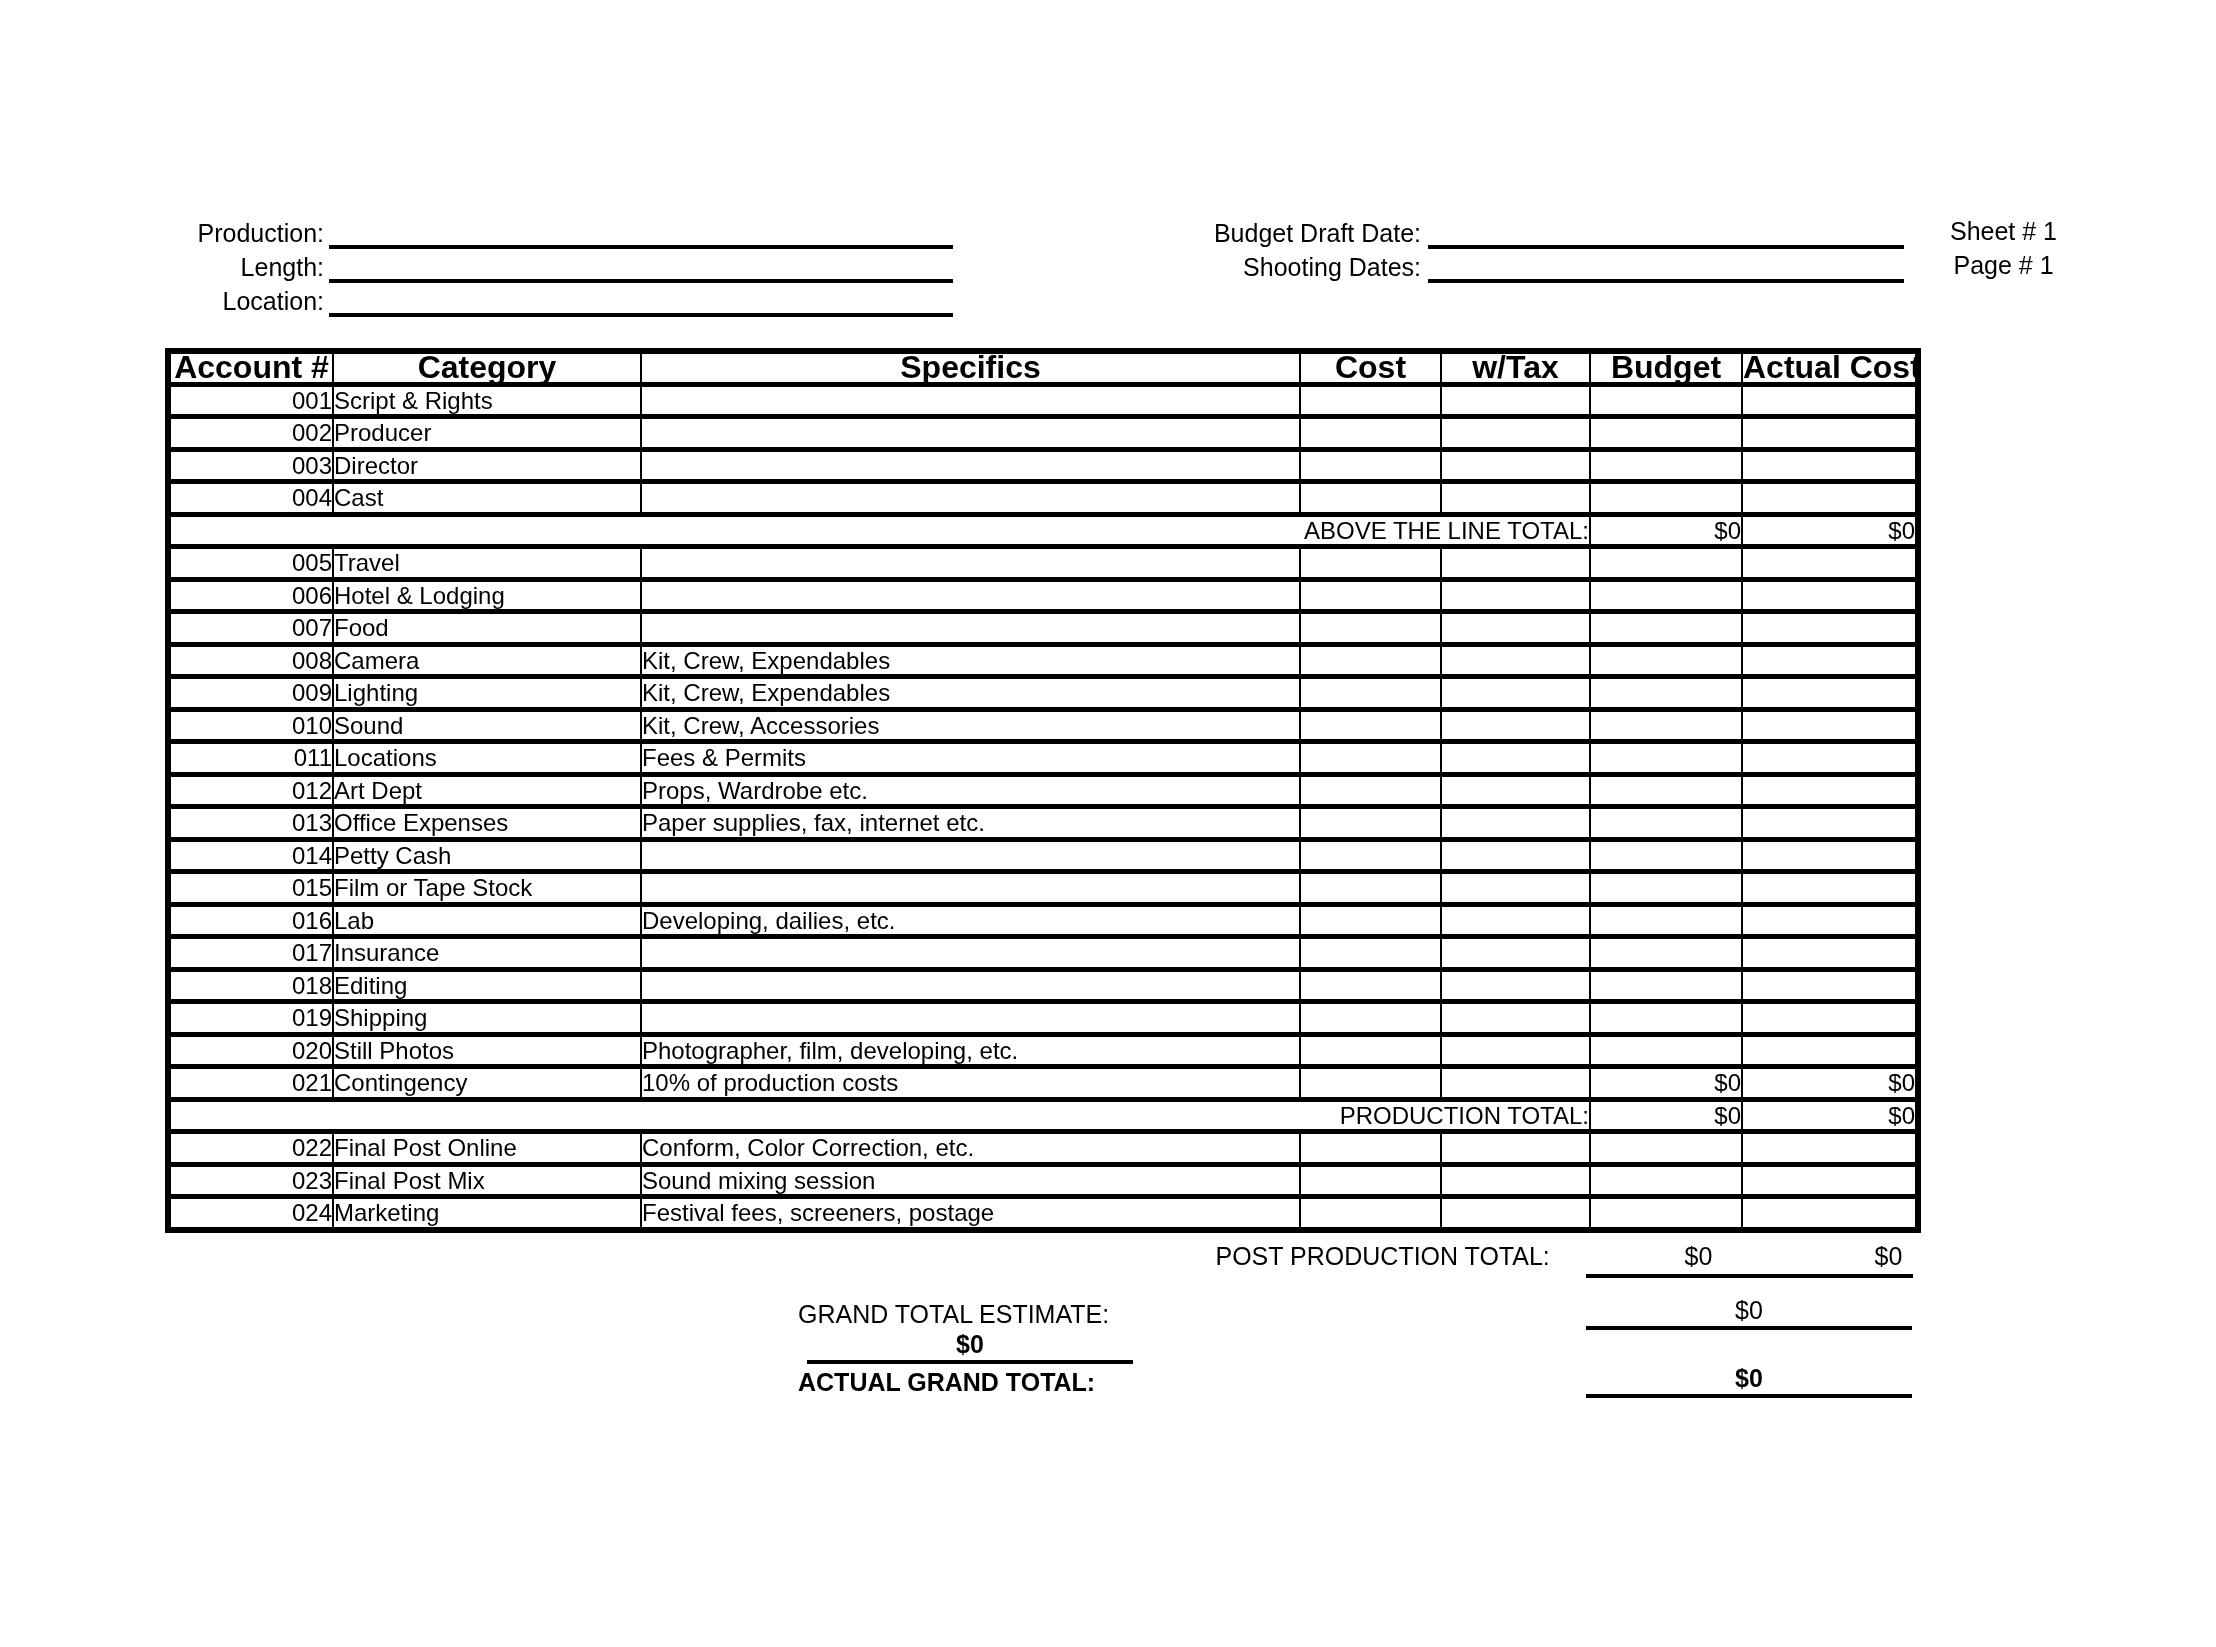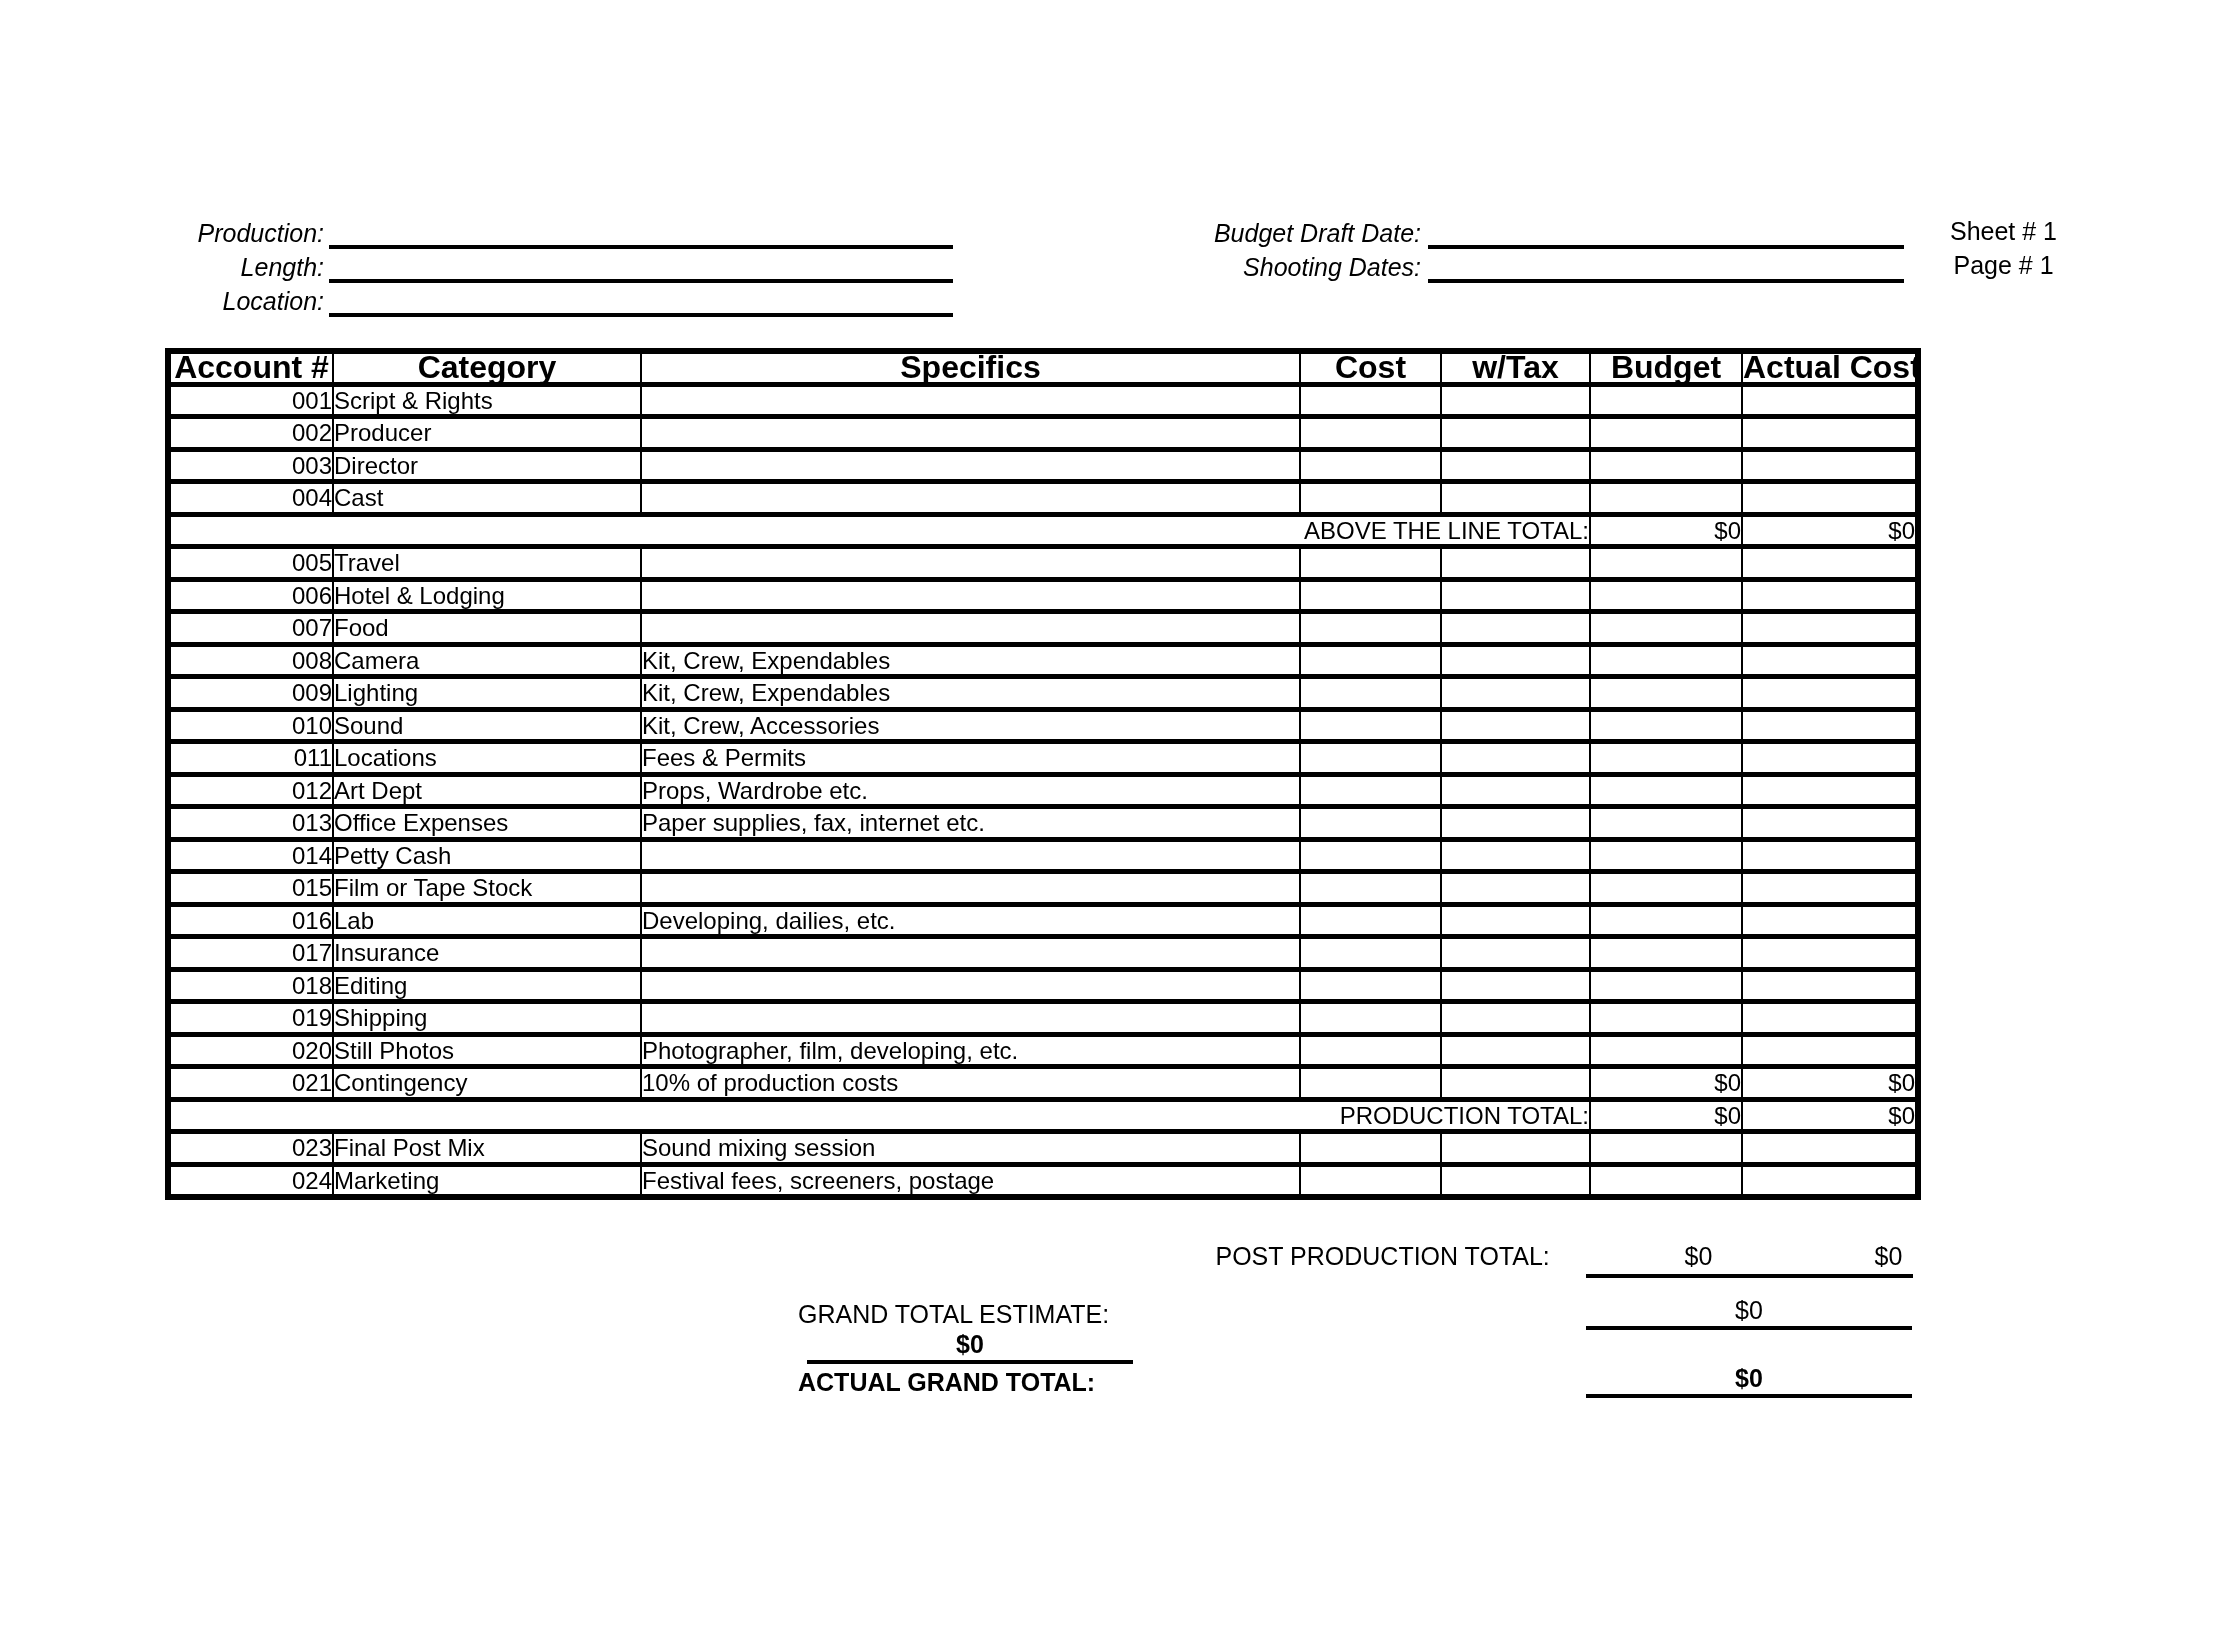--- a/index.html
+++ b/index.html
@@ -9,21 +9,21 @@
     background:#ffffff;
     color:#000000;
     font-family:"Liberation Sans", sans-serif;
     font-size:25px;
     overflow:hidden;
   }
   
   .form{position:absolute;top:215px;}
   .form-left{left:133px;}
   .form-right{left:1055px;}
-  .form-row{display:flex;height:34px;align-items:flex-end;font-style:italic;}
+  .form-row{display:flex;height:34px;align-items:flex-end;}
   .form-label{text-align:right;line-height:32px;white-space:nowrap;}
   .form-left  .form-label{width:191px;}
   .form-right .form-label{width:366px;}
   .form-line{height:32px;border-bottom:4.4px solid #000;}
   .form-left  .form-line{width:624px;margin-left:5.3px;}
   .form-right .form-line{width:476px;margin-left:7px;}
   .sheetpage{position:absolute;left:1937px;top:215px;width:133px;text-align:center;}
   .sheetpage div{height:34px;line-height:32px;}
   
   table.budget{
@@ -314,20 +314,29 @@
           <td class="money"></td>
           <td class="money">$0</td>
           <td class="money">$0</td>
         </tr>
         <tr class="total-row">
           <td class="t1" colspan="5">PRODUCTION TOTAL:</td>
           <td class="money t2">$0</td>
           <td class="money t3">$0</td>
         </tr>
         <tr>
+          <td class="acct">022</td>
+          <td class="cat">Final Post Online</td>
+          <td class="spec">Conform, Color Correction, etc.</td>
+          <td class="money"></td>
+          <td class="money"></td>
+          <td class="money"></td>
+          <td class="money"></td>
+        </tr>
+        <tr>
           <td class="acct">023</td>
           <td class="cat">Final Post Mix</td>
           <td class="spec">Sound mixing session</td>
           <td class="money"></td>
           <td class="money"></td>
           <td class="money"></td>
           <td class="money"></td>
         </tr>
         <tr>
           <td class="acct">024</td>

